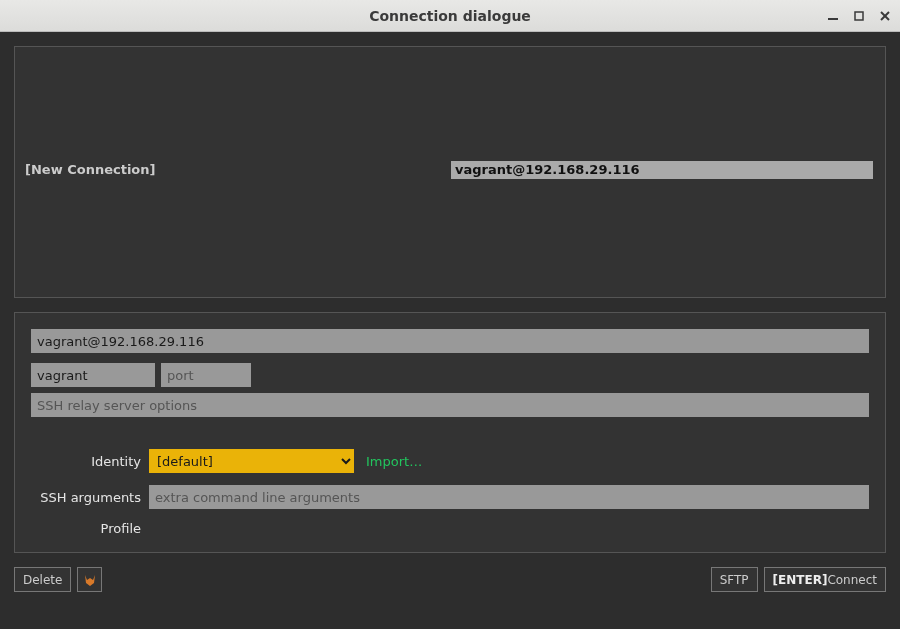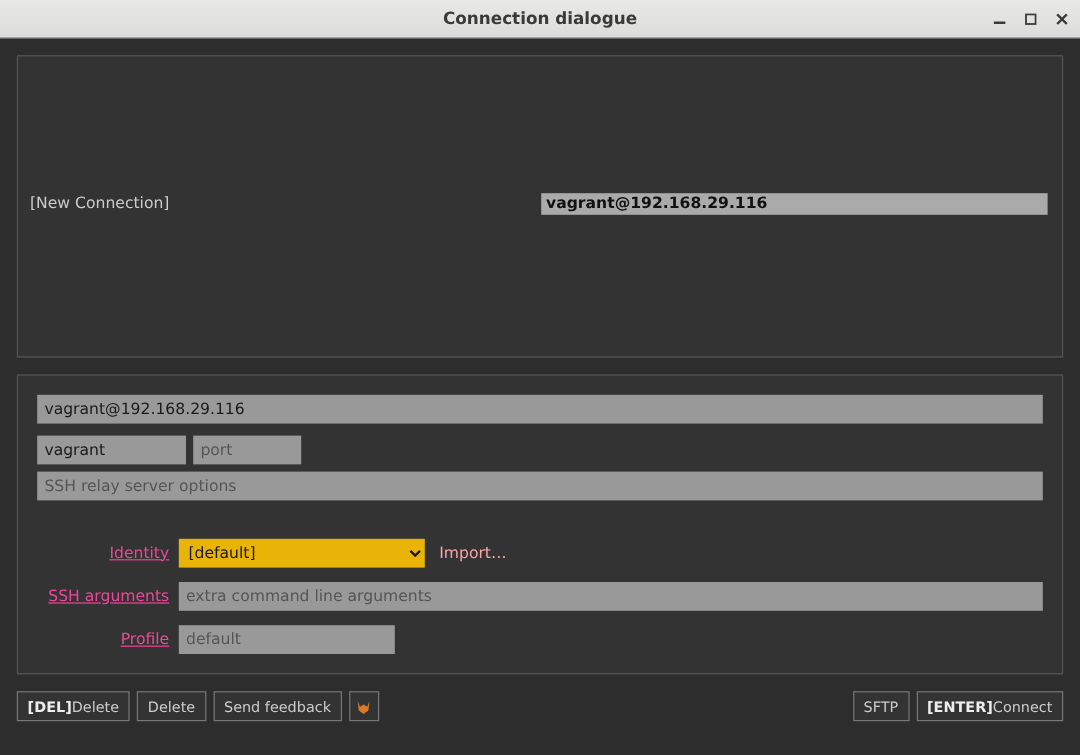--- a/index.html
+++ b/index.html
@@ -71,20 +71,21 @@
     }
     .form-panel {
       flex: 0 0 auto;
     }
     .list-item {
       position: absolute;
       left: 10px;
       font-size: 13px;
       line-height: 18px;
       color: #ccc;
+      font-weight: bold;
     }
     .new-connection {
       top: 114px;
     }
     .list-item-sel {
       position: absolute;
       right: 12px;
       left: 436px;
       top: 114px;
       background: #aaaaaa;
@@ -127,36 +128,35 @@
     }
     .form-row {
       display: flex;
       align-items: center;
       margin-top: 12px;
     }
     .form-label {
       width: 118px;
       text-align: right;
       padding-right: 8px;
-      color: #ec4899;
-      font-size: 13px;
-      text-decoration: underline;
+      color: #e5e5e5;
+      font-size: 13px;
     }
     .identity-select {
       width: 205px;
       background: #eab308;
       height: 24px;
       padding: 0 4px;
       color: #1a1a1a;
       border: none;
       font-family: inherit;
       font-size: 13px;
     }
     .import-link {
-      color: #fca5a5;
+      color: #22c55e;
       margin-left: 12px;
       font-size: 13px;
     }
     .ssh-args-input { flex: 1; }
     .profile-input { width: 180px; }
     .bottom-bar {
       display: flex;
       justify-content: space-between;
       align-items: center;
     }
@@ -243,32 +243,26 @@
       <span class="import-link">Import…</span>
     </div>
 
     <div class="form-row">
       <div class="form-label">SSH arguments</div>
       <input type="text" class="ssh-args-input" placeholder="extra command line arguments" style="">
     </div>
 
     <div class="form-row">
       <div class="form-label">Profile</div>
-      <input type="text" class="profile-input" placeholder="default" style="">
     </div>
   </div>
 
   <div class="bottom-bar">
     <div class="btn-group">
-      <button class="btn">
-          <b>[DEL]</b>
-          <span> Delete</span>
-        </button>
       <button class="btn">Delete</button>
-      <button class="btn">Send feedback</button>
       <button class="fox-btn">
         <svg width="14" height="14" viewBox="0 0 14 14">
             <path d="M2 2 L4 7 L7 5 L10 7 L12 2 L11 10 L7 13 L3 10 Z" fill="#d97a2a"></path>
           </svg>
       </button>
     </div>
     <div class="btn-group">
       <button class="btn">SFTP</button>
       <button class="btn">
           <b>[ENTER]</b>

